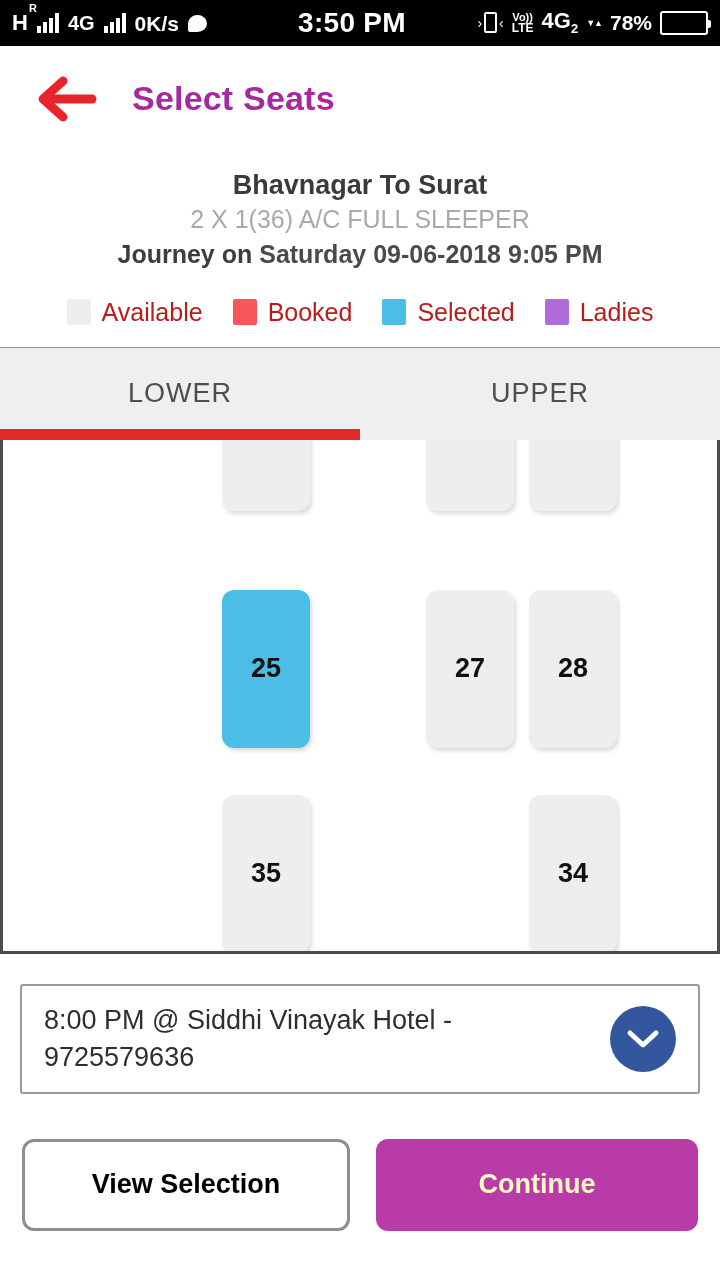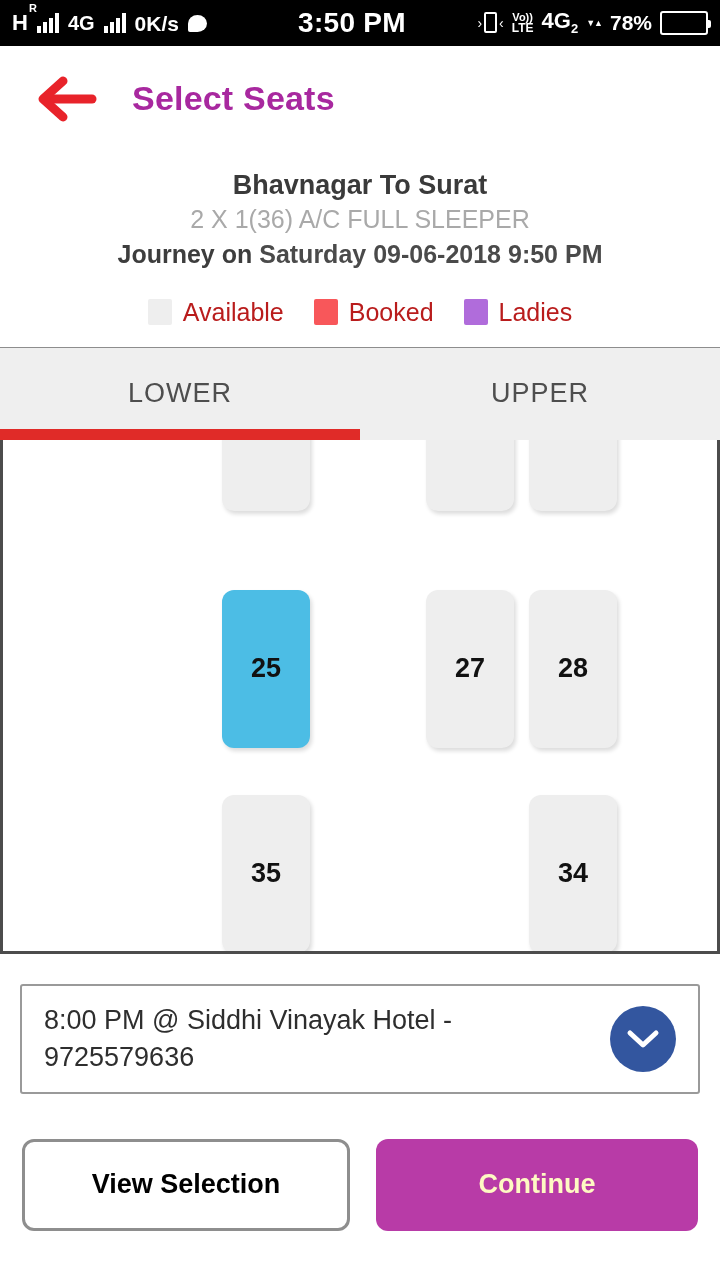--- a/index.html
+++ b/index.html
@@ -170,32 +170,36 @@
     </div>
     <div class="page-title">Select Seats</div>
   </div>
 
   <div class="trip">
     <div class="route">Bhavnagar To Surat</div>
     <div class="bustype">2 X 1(36) A/C FULL SLEEPER</div>
     <div class="journey">
       <b>Journey on</b>
       <span class="val">Saturday 09-06-2018</span>
-      <span class="val">9:50 PM</span>
+      <span class="val">9:05 PM</span>
     </div>
   </div>
 
   <div class="legend">
     <div class="lg">
       <span class="sw" style="background:#eeeeee"></span>
       <span class="tx">Available</span>
     </div>
     <div class="lg">
       <span class="sw" style="background:#f8575a"></span>
       <span class="tx">Booked</span>
+    </div>
+    <div class="lg">
+      <span class="sw" style="background:#4cbde5"></span>
+      <span class="tx">Selected</span>
     </div>
     <div class="lg">
       <span class="sw" style="background:#b06cdb"></span>
       <span class="tx">Ladies</span>
     </div>
   </div>
 
   <div class="decks">
     <div class="deck-row">
       <div class="deck">LOWER</div>

